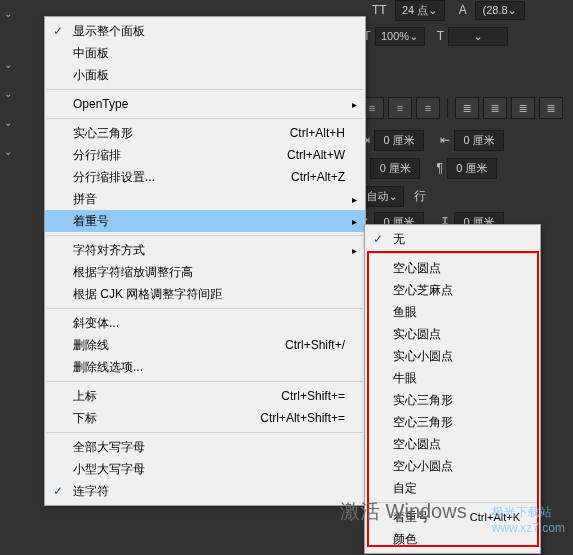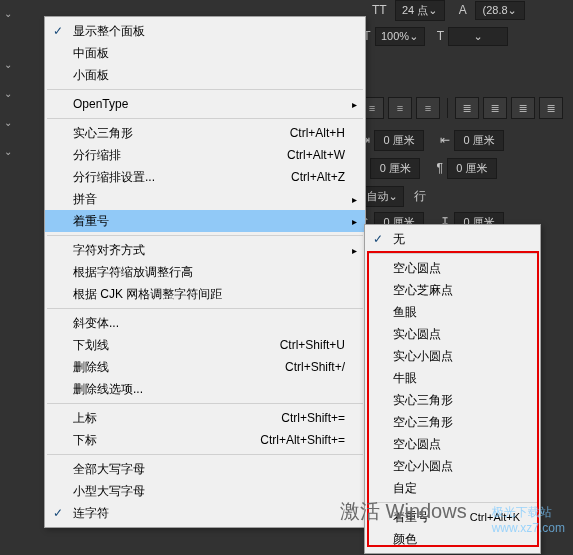--- a/index.html
+++ b/index.html
@@ -193,24 +193,20 @@
       <span class="label">根据字符缩放调整行高</span>
     </div>
   <div class="menu-item">
       <span class="label">根据 CJK 网格调整字符间距</span>
     </div>
   <div class="menu-sep"></div>
   <div class="menu-item">
       <span class="label">斜变体...</span>
     </div>
   <div class="menu-item">
-      <span class="label">下划线</span>
-      <span class="shortcut">Ctrl+Shift+U</span>
-    </div>
-  <div class="menu-item">
       <span class="label">删除线</span>
       <span class="shortcut">Ctrl+Shift+/</span>
     </div>
   <div class="menu-item">
       <span class="label">删除线选项...</span>
     </div>
   <div class="menu-sep"></div>
   <div class="menu-item">
       <span class="label">上标</span>
       <span class="shortcut">Ctrl+Shift+=</span>

